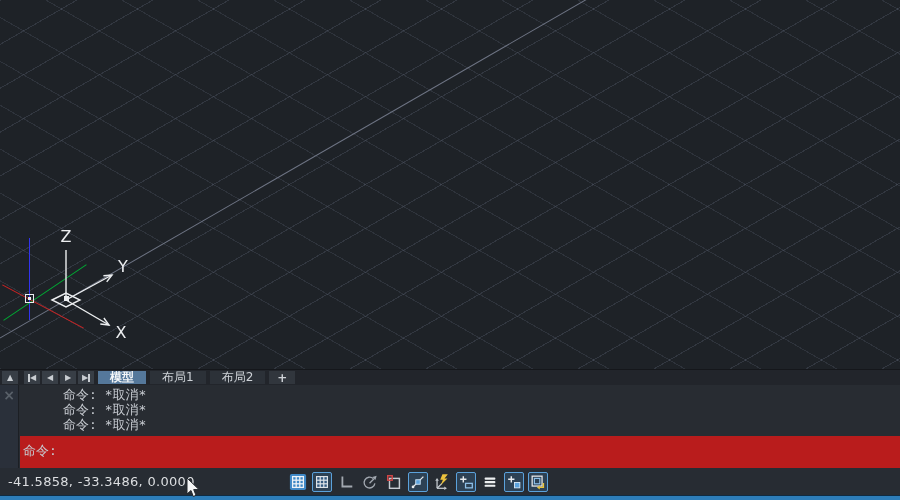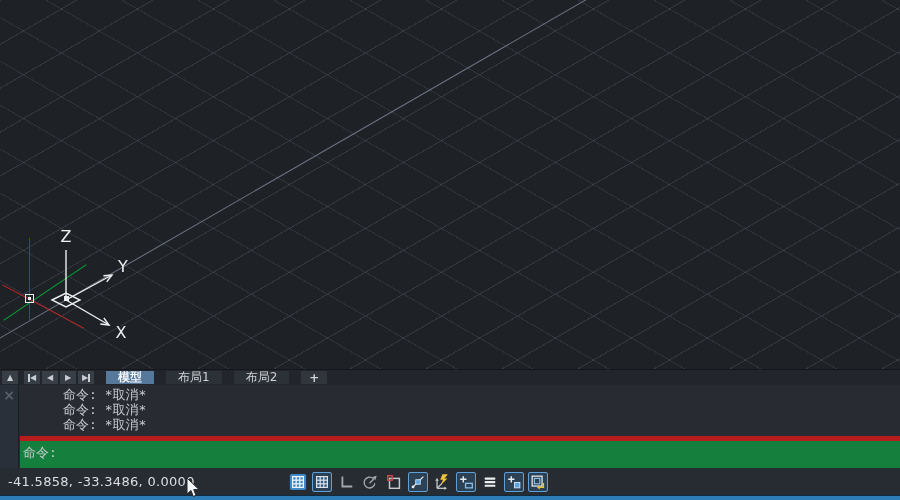--- a/index.html
+++ b/index.html
@@ -36,21 +36,21 @@
   }
   .nav-btn {
     width:16px; background:#383e46; color:#c9cdd2;
     display:flex; align-items:center; justify-content:center;
     font-size:8px; line-height:1; cursor:default; user-select:none;
   }
   .nav-btn .bar { width:2px; height:8px; background:#c9cdd2; }
   .nav-btn .tri { font-size:8px; }
   .nav-btn.collapse { margin-right:4px; }
   .tab {
-    min-width:44px; padding:0 12px; margin-left:10px;
+    min-width:44px; padding:0 12px; margin-left:2px;
     background:#2c3138; color:#ced2d7; font-size:12px;
     display:flex; align-items:center; justify-content:center;
     white-space:nowrap; cursor:default; user-select:none;
   }
   .tab.active { background:#55789b; color:#f4f6f8; font-weight:bold; }
   .tab.newtab { min-width:26px; padding:0 8px; background:#31363d; font-weight:bold; }
   
   .command-area { position:absolute; left:0; top:385px; width:900px; height:83px; background:#282c32; }
   .cmd-gutter {
     position:absolute; left:0; top:0; width:19px; height:83px;
@@ -62,21 +62,21 @@
   }
   .cmd-history { position:absolute; left:20px; top:2px; right:0;padding-left:40px; }
   .cmd-line {
     height:15px; line-height:15px; padding-left:3px;
     color:#c6cad0; font-size:13px;
     font-family:"DejaVu Sans Mono","Liberation Mono",monospace;
     white-space:pre;
   }
   .cmd-input-row {
     position:absolute; left:20px; right:0; top:51px; height:32px;
-    background:#15803d; border-top:5px solid #b91c1c;
+    background:#b91c1c; border-top:3px solid #b91c1c;
   }
   .cmd-prompt {
     height:17px; line-height:17px; padding-left:3px; margin-top:3px;
     color:#c6cad0; font-size:13px;
     font-family:"DejaVu Sans Mono","Liberation Mono",monospace;
     white-space:pre;
   }
   
   .status-bar { position:absolute; left:0; top:468px; width:900px; height:27px; background:#272c33; }
   .coords {

